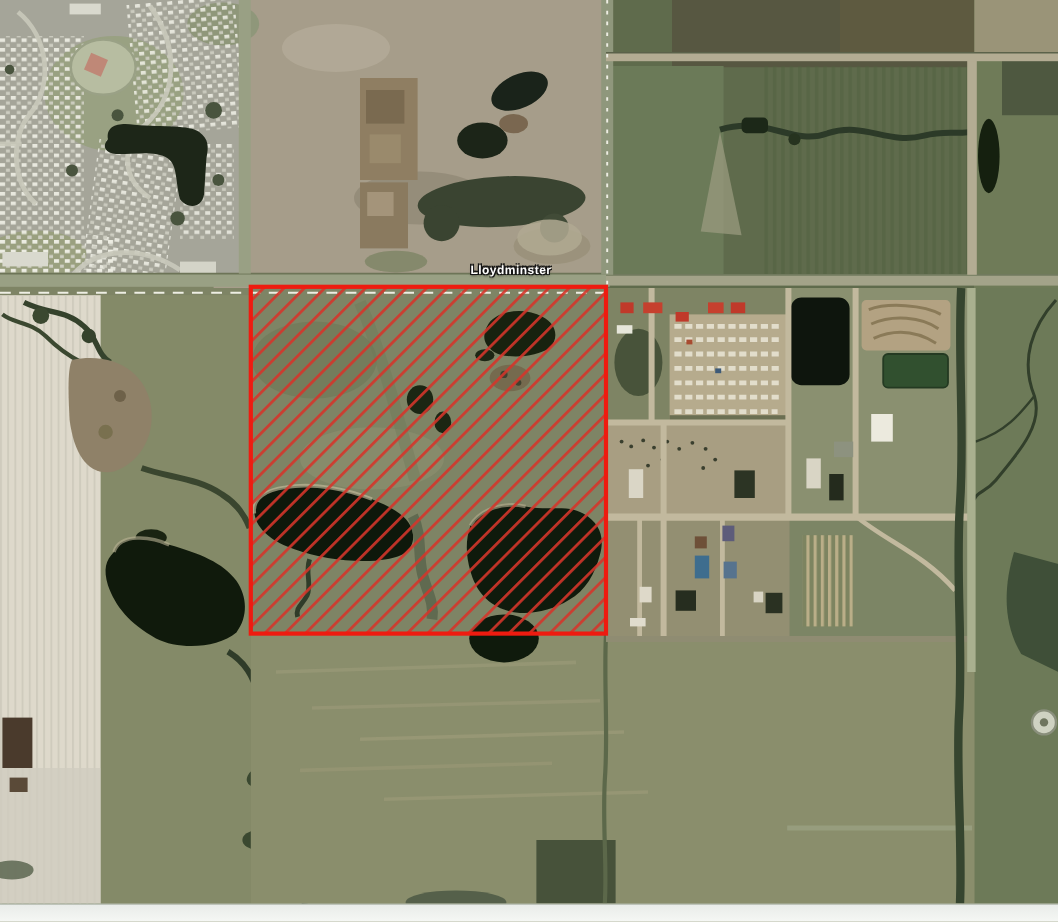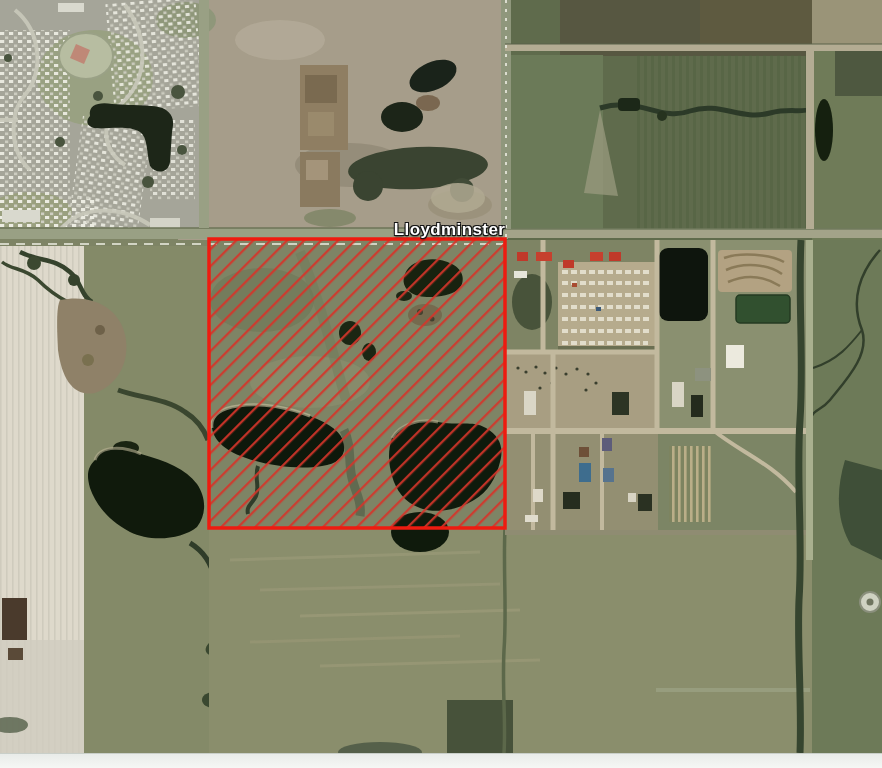--- a/index.html
+++ b/index.html
@@ -1,20 +1,20 @@
 <!DOCTYPE html>
 <html><head>
 <meta charset="utf-8">
 <style>
   html,body{margin:0;padding:0;background:#ffffff;}
   .figure{position:relative;width:882px;height:768px;overflow:hidden;background:#7e8465;
           font-family:"Liberation Sans", sans-serif;}
   .map-svg{position:absolute;left:0;top:0;display:block;}
-  .city-label{position:absolute;left:392px;top:220px;width:115px;text-align:center;
-              font-size:17px;font-weight:bold;letter-spacing:.4px;color:#ffffff;
+  .city-label{position:absolute;left:392px;top:220px;width:115px;
+              font-size:10px;font-weight:bold;letter-spacing:.4px;color:#ffffff;
               text-shadow:-1px -1px 0 #151515,1px -1px 0 #151515,-1px 1px 0 #151515,
                           1px 1px 0 #151515,0 2px 2px rgba(0,0,0,.55);
               pointer-events:none;white-space:nowrap;}
   .bottom-bar{position:absolute;left:0;top:753px;width:882px;height:15px;
               background:linear-gradient(#e9ece9,#f6f8f5);border-top:1px solid #c9cfc9;}
 </style>
 </head>
 <body>
 
 <div class="figure">

